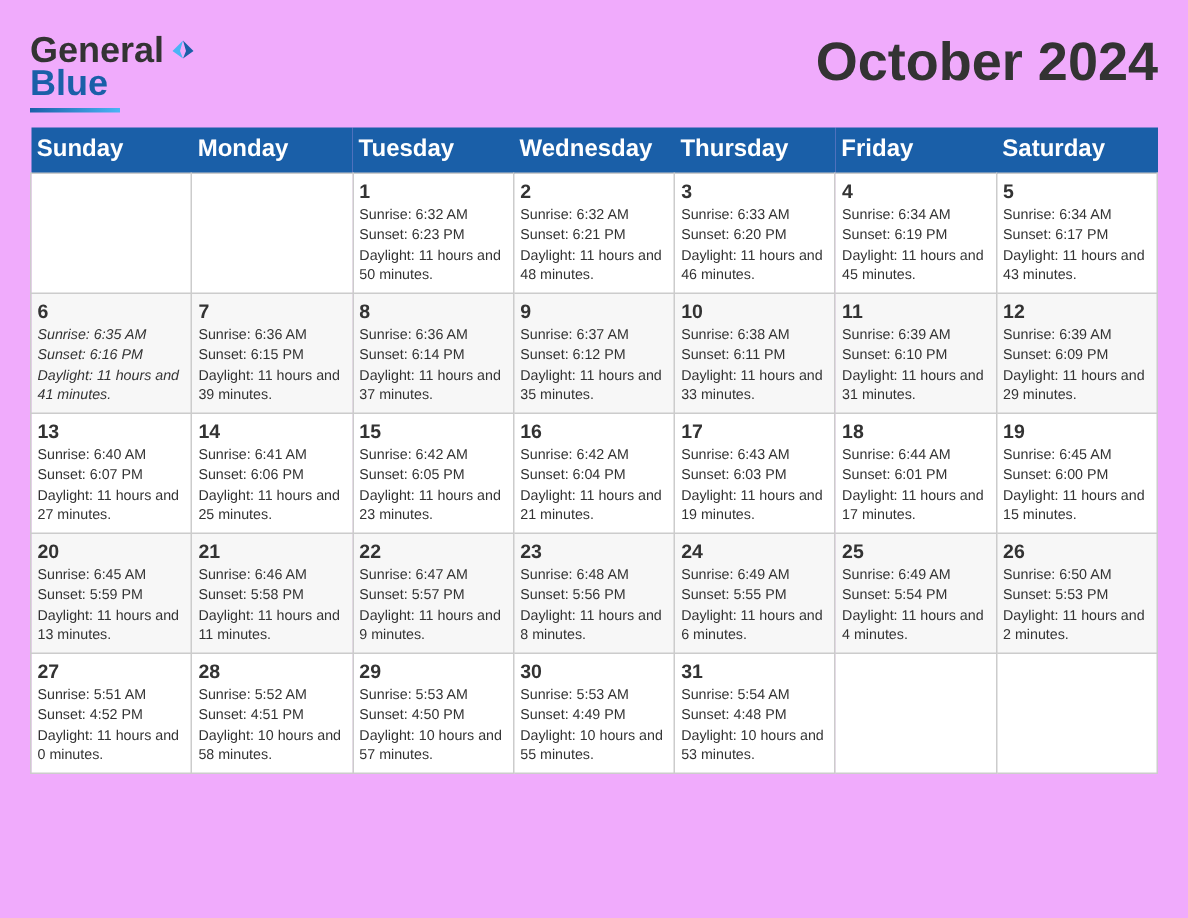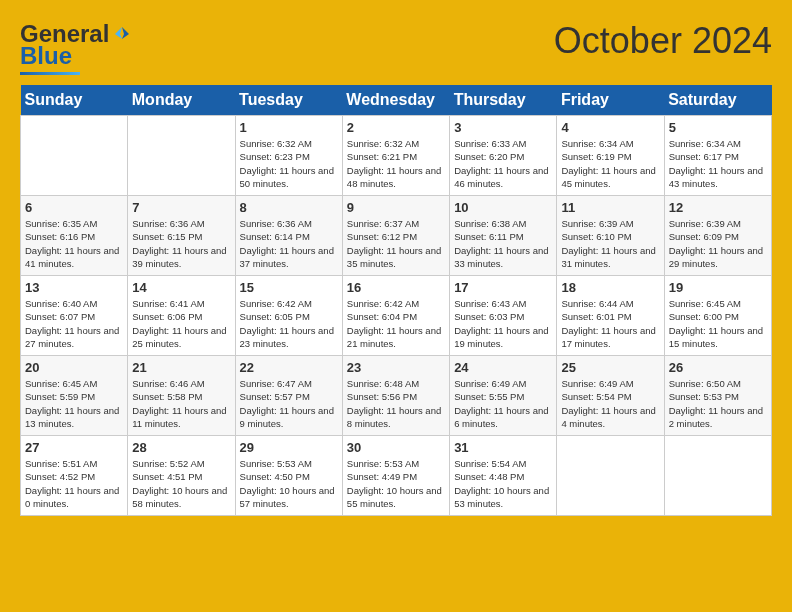--- a/index.html
+++ b/index.html
@@ -5,21 +5,21 @@
     * { box-sizing: border-box; margin: 0; padding: 0; }
     body {
       font-family: Arial, sans-serif;
       background: #f0f0f0;
       display: flex;
       justify-content: center;
       align-items: center;
       min-height: 100vh;
     }
     .calendar-container {
-      background: #eab308;
+      background: #f0abfc;
       width: 792px;
       min-height: 612px;
       padding: 20px;
       box-shadow: 0 2px 8px rgba(0,0,0,0.2);
     }
     .header {
       display: flex;
       justify-content: space-between;
       align-items: flex-start;
       margin-bottom: 10px;
@@ -33,21 +33,21 @@
       width: 60px;
       height: 3px;
       background: linear-gradient(to right, #1a5fa8, #4ab4f5);
       margin-top: 2px;
     }
     .title-section {
       text-align: right;
     }
     .month-title {
       font-size: 36px;
-      font-weight: normal;
+      font-weight: bold;
       color: #333;
     }
     .location-title {
       font-size: 18px;
       color: #555;
     }
     .calendar-table {
       width: 100%;
       border-collapse: collapse;
       font-size: 11px;
@@ -150,21 +150,21 @@
           <td>
             <span class="day-number">5</span>
             <div class="day-info" style="white-space: pre-line;">Sunrise: 6:34 AM
 Sunset: 6:17 PM
 Daylight: 11 hours and 43 minutes.</div>
           </td>
         </tr>
         <tr>
           <td>
             <span class="day-number">6</span>
-            <div class="day-info" style="white-space: pre-line;">Sunrise: 6:35 AM
+            <div class="day-info" style="white-space: pre-line; font-style: italic;">Sunrise: 6:35 AM
 Sunset: 6:16 PM
 Daylight: 11 hours and 41 minutes.</div>
           </td>
           <td>
             <span class="day-number">7</span>
             <div class="day-info" style="white-space: pre-line;">Sunrise: 6:36 AM
 Sunset: 6:15 PM
 Daylight: 11 hours and 39 minutes.</div>
           </td>
           <td>

